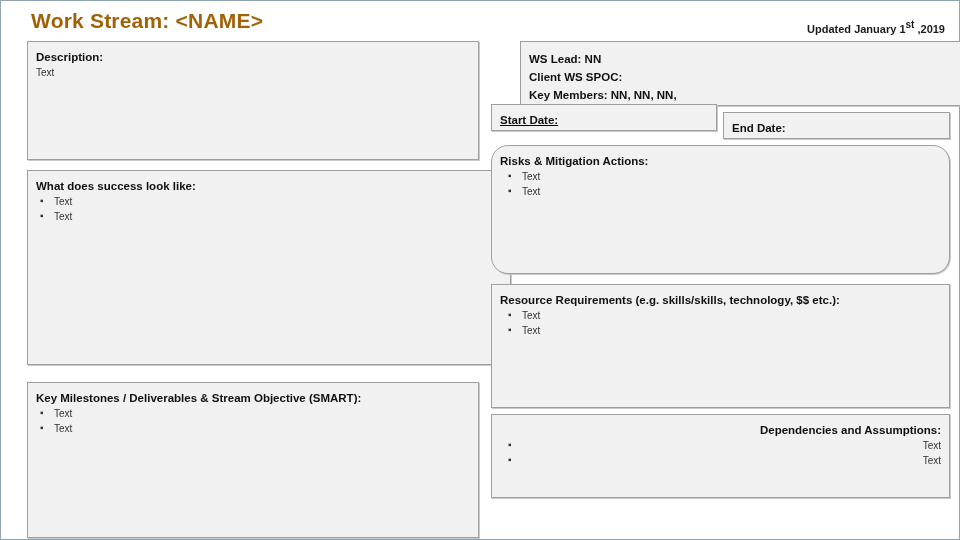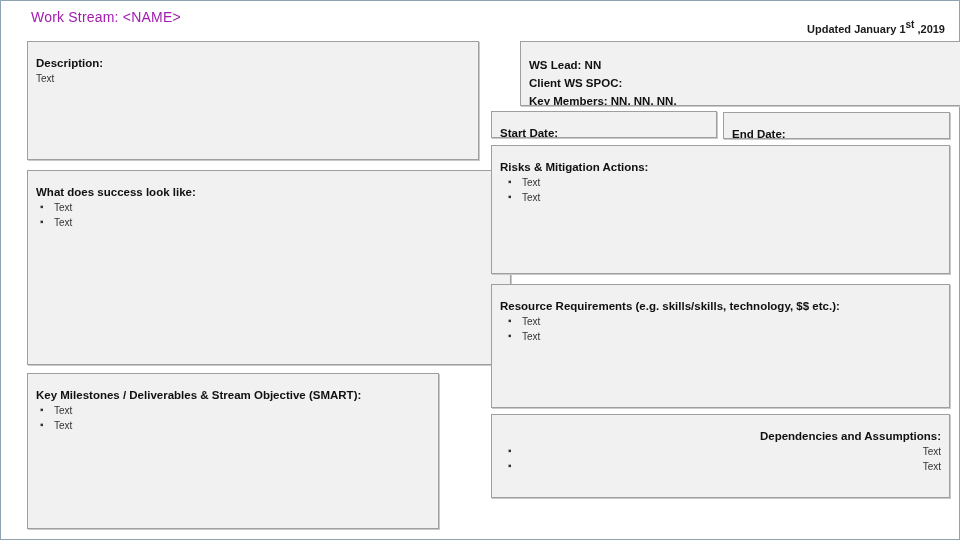--- a/index.html
+++ b/index.html
@@ -20,24 +20,25 @@
     box-sizing: border-box;
     background: #ffffff;
     border: 1px solid #8fa3b0;
   }
 
   
   #page-title {
     position: absolute;
     left: 30px;
     top: 8px;
-    font-size: 14px;
-    color: #a21caf;
+    font-size: 21px;
+    color: #a16207;
     letter-spacing: 0.2px;
     white-space: nowrap;
+    font-weight: bold;
   }
   #updated-date {
     position: absolute;
     right: 14px;
     top: 18px;
     font-size: 11px;
     font-weight: bold;
     color: #1a1a1a;
     white-space: nowrap;
   }
@@ -47,21 +48,21 @@
     font-weight: bold;
   }
 
   
   .panel {
     position: absolute;
     box-sizing: border-box;
     background: #f1f1f1;
     border: 1px solid #9f9f9f;
     box-shadow: 1px 1px 0 0 #c9c9c9;
-    padding: 14px 8px 4px 8px;
+    padding: 8px 8px 4px 8px;
     overflow: hidden;
   }
   .panel-heading {
     font-size: 11.5px;
     font-weight: bold;
     color: #101010;
     line-height: 15px;
     white-space: nowrap;
   }
   .plain-text {
@@ -93,27 +94,27 @@
   .bullets.indented li {
     padding-left: 22px;
   }
   .bullets.indented li::before {
     left: 8px;
   }
 
   
   #panel-description      { left: 26px;  top: 40px;  width: 452px; height: 119px; }
   #panel-success          { left: 26px;  top: 169px; width: 484px; height: 195px; }
-  #panel-milestones       { left: 26px;  top: 372px; width: 412px; height: 156px; }
+  #panel-milestones       { left: 26px;  top: 381px; width: 452px; height: 156px; }
 
   
   #panel-team             { left: 519px; top: 40px;  width: 459px; height: 65px; }
-  #panel-start-date       { left: 490px; top: 110px; width: 226px; height: 27px; }
+  #panel-start-date       { left: 490px; top: 103px; width: 226px; height: 27px; text-decoration: underline; }
   #panel-end-date         { left: 722px; top: 111px; width: 227px; height: 27px; }
-  #panel-risks            { left: 490px; top: 144px; width: 459px; height: 129px; }
+  #panel-risks            { left: 490px; top: 144px; width: 459px; height: 129px; border-radius: 17px; }
   #panel-resources        { left: 490px; top: 283px; width: 459px; height: 124px; }
   #panel-dependencies     { left: 490px; top: 413px; width: 459px; height: 84px; text-align: right; }
 
   .team-line {
     font-size: 11.5px;
     font-weight: bold;
     color: #101010;
     line-height: 18px;
     white-space: nowrap;
   }

